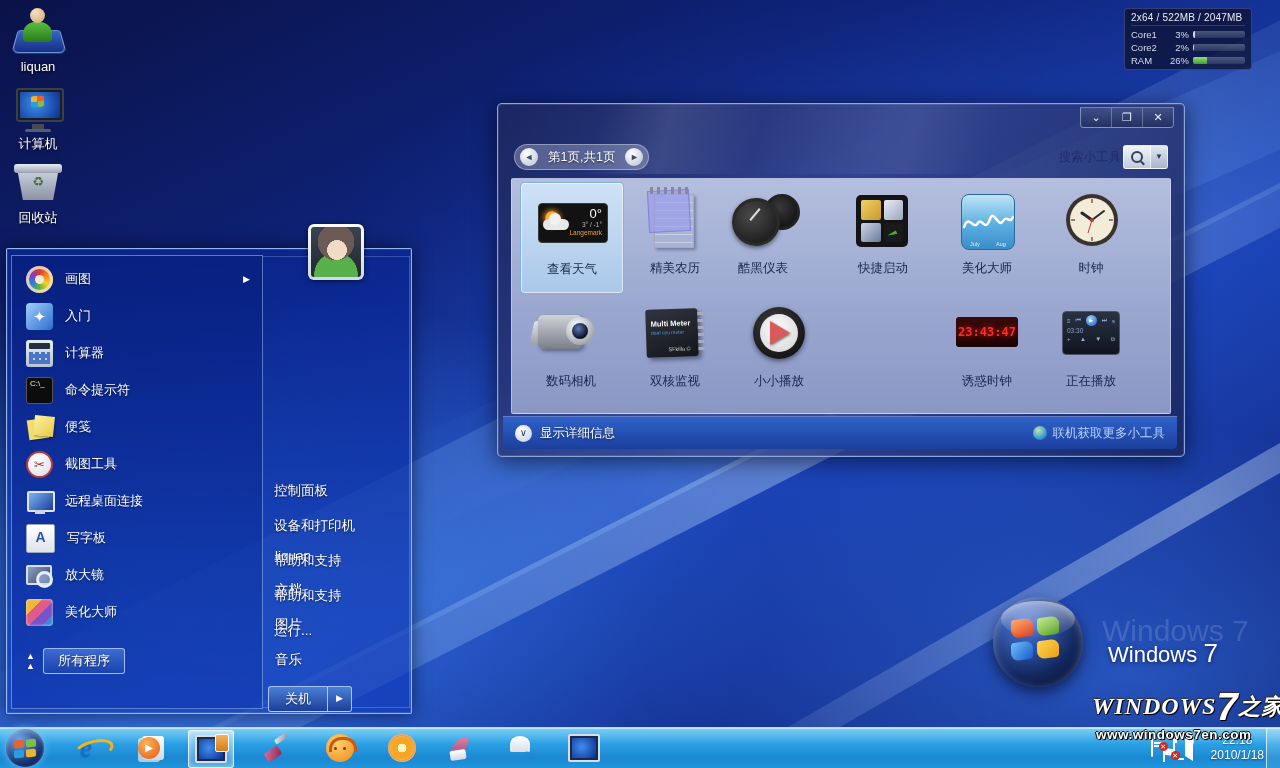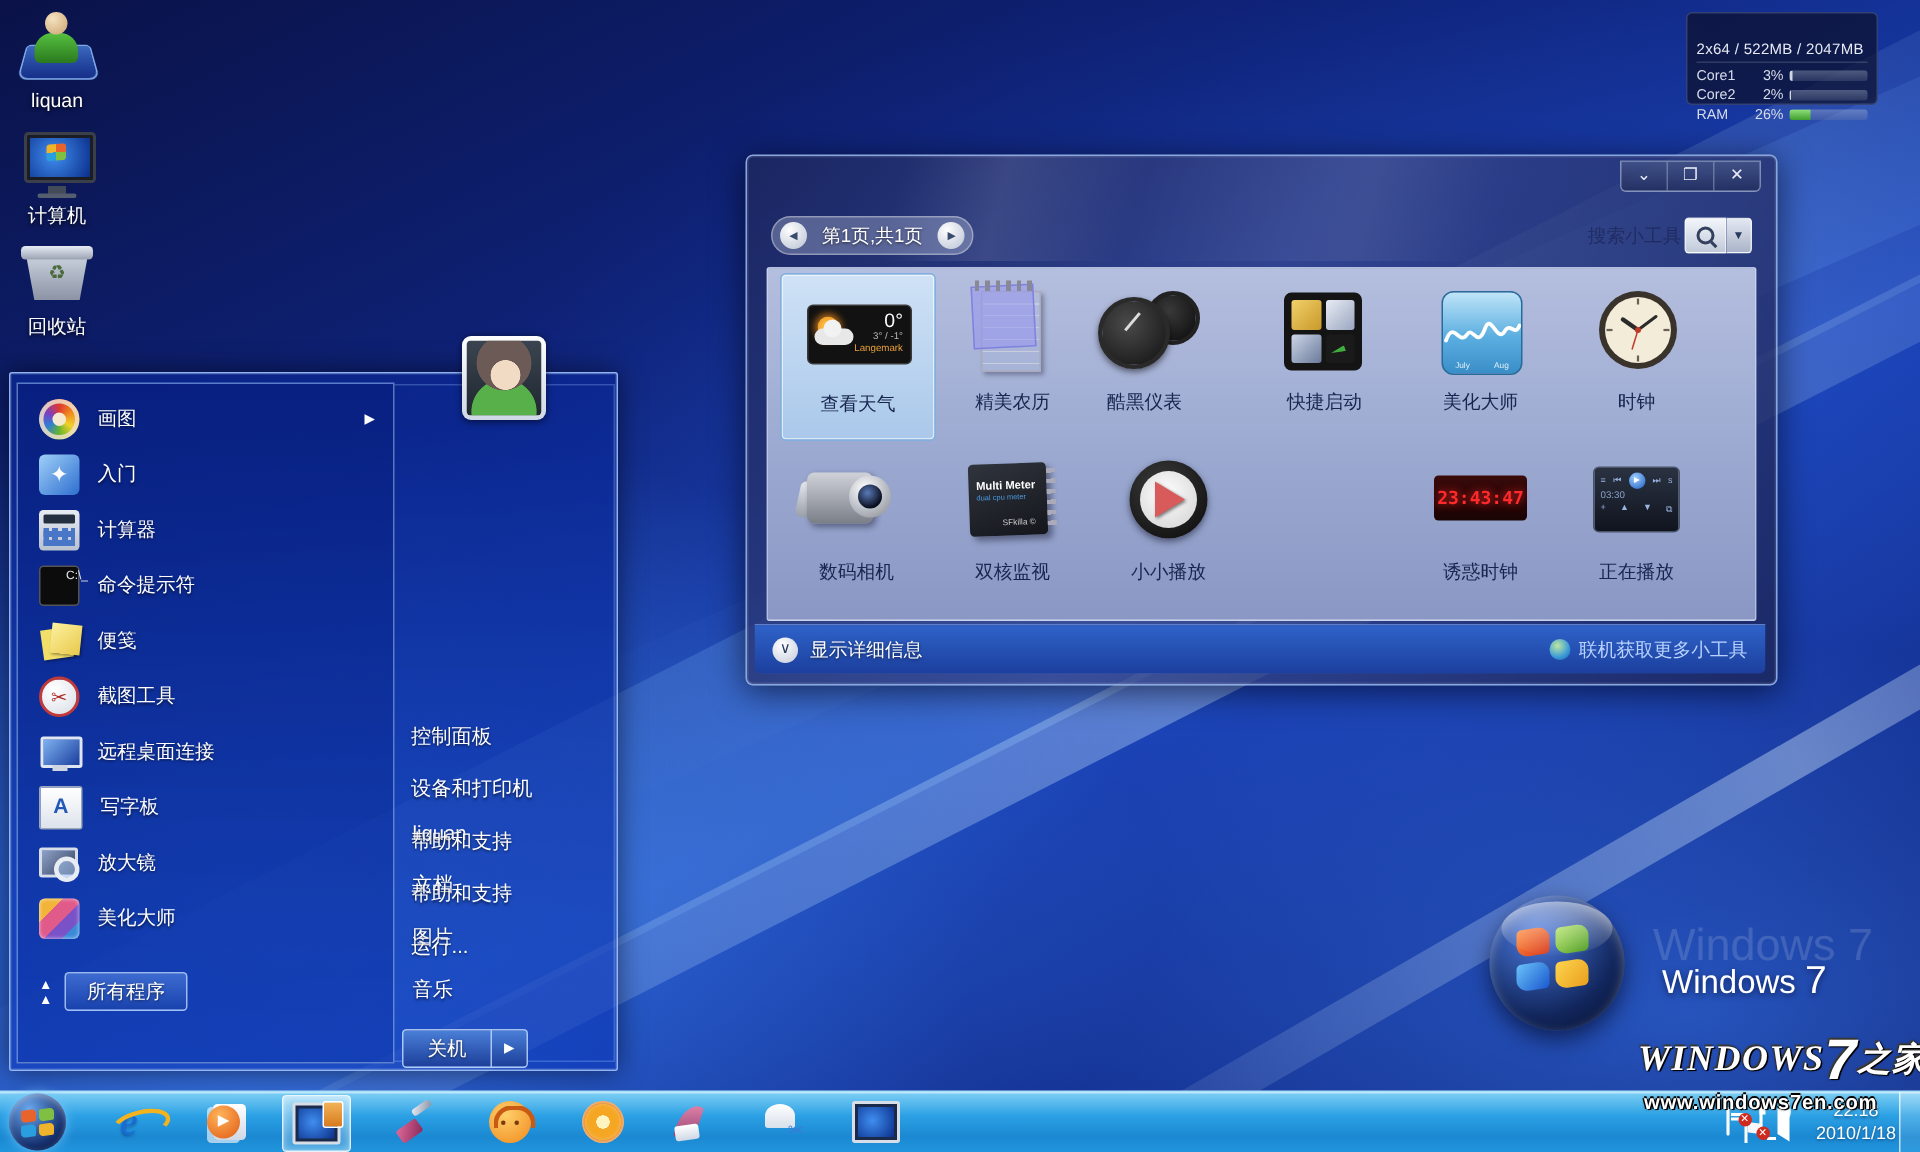--- a/index.html
+++ b/index.html
@@ -31,21 +31,21 @@
   .mon-scr{position:absolute;left:2px;top:2px;right:2px;bottom:2px;background:radial-gradient(circle at 40% 45%,#3f8ef0,#0b2e8a);}
   .mon-flag{position:absolute;left:13px;top:6px;width:13px;height:11px;background:conic-gradient(#e8642c 0 25%,#7fc043 0 50%,#2a9fe0 0 75%,#f0b32c 0);border-radius:2px;transform:skewY(-4deg);}
   .mon-stand{position:absolute;left:19px;bottom:2px;width:12px;height:6px;background:#444b58;}
   .mon-base{position:absolute;left:12px;bottom:0;width:26px;height:3px;background:#555e6e;border-radius:2px;}
   .bin-body{position:absolute;left:4px;top:10px;width:42px;height:32px;background:linear-gradient(180deg,#cfd6e2,#8b93a5);clip-path:polygon(0 0,100% 0,86% 100%,14% 100%);border-radius:3px;}
   .bin-lid{position:absolute;left:1px;top:6px;width:48px;height:9px;background:linear-gradient(180deg,#e8edf5,#9aa2b2);border-radius:3px;}
   .bin-sym{position:absolute;left:0;top:16px;width:50px;text-align:center;color:#4a6a3a;font-size:13px;}
 
   
   .sysmon{position:absolute;left:1124px;top:8px;width:128px;height:62px;background:rgba(12,16,44,.72);
-    border:1px solid rgba(120,140,200,.35);border-radius:4px;color:#d7dcea;padding:19px 6px;box-sizing:border-box;}
+    border:1px solid rgba(120,140,200,.35);border-radius:4px;color:#d7dcea;padding:3px 6px;box-sizing:border-box;}
   .sysmon .smtitle{font-size:10px;letter-spacing:.2px;border-bottom:1px solid rgba(255,255,255,.15);padding-bottom:2px;margin-bottom:2px;color:#e7eaf5;}
   .smrow{display:flex;align-items:center;font-size:9.5px;height:13px;}
   .smrow .sml{width:32px;}
   .smrow .smv{width:26px;text-align:right;margin-right:4px;}
   .meter{flex:1;height:7px;background:linear-gradient(180deg,rgba(190,200,220,.35),rgba(120,130,160,.25));border-radius:2px;overflow:hidden;}
   .meter-fill{display:block;height:100%;background:#cfd6e4;}
   .meter-fill.ram{background:linear-gradient(180deg,#8fe07a,#3f9e2e);}
 
   
   .startmenu{position:absolute;left:6px;top:248px;width:404px;height:464px;border:1px solid rgba(170,205,255,.85);
@@ -58,21 +58,21 @@
   .mi .milabel{color:#fff;font-size:13px;margin-left:12px;text-shadow:0 1px 2px rgba(0,0,0,.6);}
   .mi .mi-arrow{margin-left:auto;margin-right:6px;color:#fff;font-size:9px;}
   .mi-ico{width:27px;height:27px;position:relative;flex:0 0 27px;margin-left:6px;}
   .ic-paint{border-radius:50%;background:conic-gradient(#e0392f,#f08a1e,#f2d12c,#68b42e,#2e7ed6,#7d3fc0,#e0392f);box-shadow:inset 0 0 0 3px rgba(240,225,200,.85);}
   .ic-paint::after{content:"";position:absolute;left:9px;top:9px;width:9px;height:9px;border-radius:50%;background:#f5ead0;}
   .ic-start{border-radius:4px;background:linear-gradient(135deg,#9fd0f8,#2e6ed0);color:#fff;font-size:15px;text-align:center;line-height:27px;}
   .ic-calc{border-radius:3px;background:linear-gradient(180deg,#e8ecf2,#b9c2d0);}
   .ic-calc::before{content:"";position:absolute;left:3px;top:3px;right:3px;height:6px;background:#243040;border-radius:1px;}
   .ic-calc::after{content:"";position:absolute;left:3px;top:12px;right:3px;bottom:3px;
      background:repeating-linear-gradient(90deg,#4a76c8 0 4px,transparent 4px 6px),repeating-linear-gradient(0deg,#4a76c8 0 4px,transparent 4px 6px);}
-  .ic-cmd{border-radius:3px;background:#0c0c0c;border:1px solid #555;color:#e8e8e8;font-family:Liberation Sans, sans-serif;font-size:8px;line-height:12px;padding-left:17px;box-sizing:border-box;}
+  .ic-cmd{border-radius:3px;background:#0c0c0c;border:1px solid #555;color:#e8e8e8;font-family:Liberation Sans, sans-serif;font-size:8px;line-height:12px;padding-left:3px;box-sizing:border-box;}
   .ic-note{background:transparent;}
   .ic-note::before{content:"";position:absolute;left:2px;top:5px;width:20px;height:20px;background:#f2df6a;transform:rotate(-8deg);box-shadow:1px 1px 2px rgba(0,0,0,.4);}
   .ic-note::after{content:"";position:absolute;left:8px;top:2px;width:20px;height:20px;background:linear-gradient(135deg,#fdf2a0,#e8c84a);transform:rotate(6deg);box-shadow:1px 1px 2px rgba(0,0,0,.4);}
   .ic-snip{border-radius:50%;background:radial-gradient(circle at 35% 30%,#fff,#d8dde6);border:2px solid #c03a3a;box-sizing:border-box;color:#b02a2a;font-size:13px;text-align:center;line-height:23px;}
   .ic-rdp{background:transparent;}
   .ic-rdp::before{content:"";position:absolute;left:1px;top:3px;width:24px;height:17px;background:linear-gradient(135deg,#7fb2f0,#1a3e9e);border:2px solid #dfe6f2;border-radius:2px;}
   .ic-rdp::after{content:"";position:absolute;left:9px;bottom:1px;width:10px;height:4px;background:#cfd6e2;}
   .ic-wordpad{background:linear-gradient(180deg,#fff,#dde3ec);border:1px solid #9aa6ba;border-radius:2px;color:#2458b8;font-weight:bold;font-size:14px;text-align:center;line-height:25px;}
   .ic-mag{background:transparent;}
   .ic-mag::before{content:"";position:absolute;left:0;top:3px;width:22px;height:16px;background:linear-gradient(135deg,#8fa2c8,#33415e);border:2px solid #d8dee8;border-radius:2px;}

